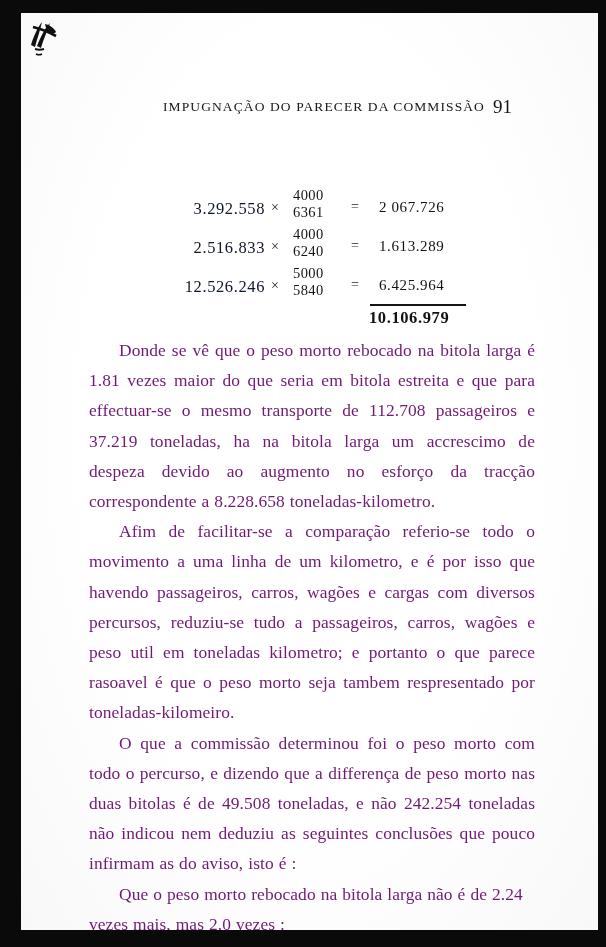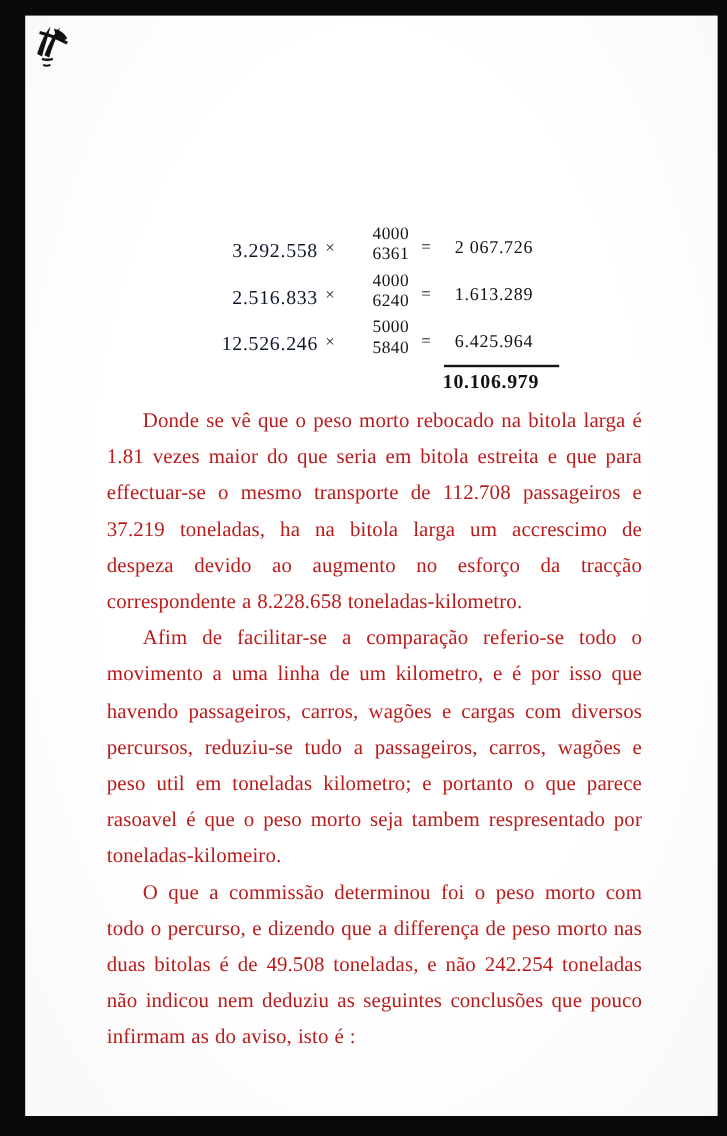--- a/index.html
+++ b/index.html
@@ -134,21 +134,21 @@
     left: 250px;
     top: 11px;
     font-size: 14px;
     color: #222;
   }
   .calc-fraction {
     position: absolute;
     left: 272px;
     top: -2px;
     width: 48px;
-    text-align: right;
+    text-align: left;
     line-height: 1.04;
   }
   .calc-frac-num,
   .calc-frac-den {
     font-size: 14.5px;
     letter-spacing: 0.4px;
     color: #151515;
   }
   .calc-frac-bar {
     height: 2px;
@@ -195,21 +195,21 @@
   #body-text {
     position: absolute;
     left: 68px;
     top: 322px;
     width: 446px;
   }
   .para {
     margin: 0 0 0 0;
     font-size: 17.4px;
     line-height: 30.2px;
-    color: #b91c1c;
+    color: #701a75;
     text-align: justify;
     text-indent: 30px;
     letter-spacing: 0.1px;
     word-spacing: 0.5px;
   }
   .para.last-of-block {
     text-align: left;
   }
   .para + .para {
     margin-top: 0;
@@ -227,20 +227,24 @@
       <path d="M8 30 C11 20, 15 12, 19 7 C17 16, 14 24, 12 32 Z" fill="#111"></path>
       <path d="M14 31 C18 21, 22 13, 27 8 C24 17, 20 25, 18 33 Z" fill="#111"></path>
       <path d="M10 12 C18 14, 26 17, 33 21" stroke="#111" stroke-width="2.6" fill="none"></path>
       <path d="M22 9 C27 10, 31 13, 33 17 C31 19, 27 19, 24 17" fill="#111"></path>
       <path d="M12 34 C15 35, 18 35, 21 34" stroke="#111" stroke-width="2" fill="none"></path>
       <path d="M13 39 C15 40, 17 40, 19 39" stroke="#111" stroke-width="1.6" fill="none"></path>
     </svg>
 
     <div id="content">
 
+      <div class="running-head">
+        <div class="running-head-title">IMPUGNAÇÃO DO PARECER DA COMMISSÃO</div>
+        <div class="running-head-folio">91</div>
+      </div>
 
 
       <div id="calc">
 
         <div class="calc-row">
           <span class="calc-operand">3.292.558</span>
           <span class="calc-times">×</span>
           <span class="calc-fraction">
             <span class="calc-frac-num">4000</span>
             <span class="calc-frac-bar"></span>
@@ -276,18 +280,19 @@
 
       </div>
 
       <div id="calc-sum-rule"></div>
       <div id="calc-total">10.106.979</div>
 
       <div id="body-text">
         <p class="para">Donde se vê que o peso morto rebocado na bitola larga é 1.81 vezes maior do que seria em bitola estreita e que para effectuar-se o mesmo transporte de 112.708 passageiros e 37.219 toneladas, ha na bitola larga um accrescimo de despeza devido ao augmento no esforço da tracção correspondente a 8.228.658 toneladas-kilometro.</p>
         <p class="para">Afim de facilitar-se a comparação referio-se todo o movimento a uma linha de um kilometro, e é por isso que havendo passageiros, carros, wagões e cargas com diversos percursos, reduziu-se tudo a passageiros, carros, wagões e peso util em toneladas kilometro; e portanto o que parece rasoavel é que o peso morto seja tambem respresentado por toneladas-kilomeiro.</p>
         <p class="para">O que a commissão determinou foi o peso morto com todo o percurso, e dizendo que a differença de peso morto nas duas bitolas é de 49.508 toneladas, e não 242.254 toneladas não indicou nem deduziu as seguintes conclusões que pouco infirmam as do aviso, isto é :</p>
+        <p class="para last-of-block">Que o peso morto rebocado na bitola larga não é de 2.24 vezes mais, mas 2.0 vezes :</p>
 
       </div>
 
     </div>
   </div>
 </div>
 
 </body></html>

